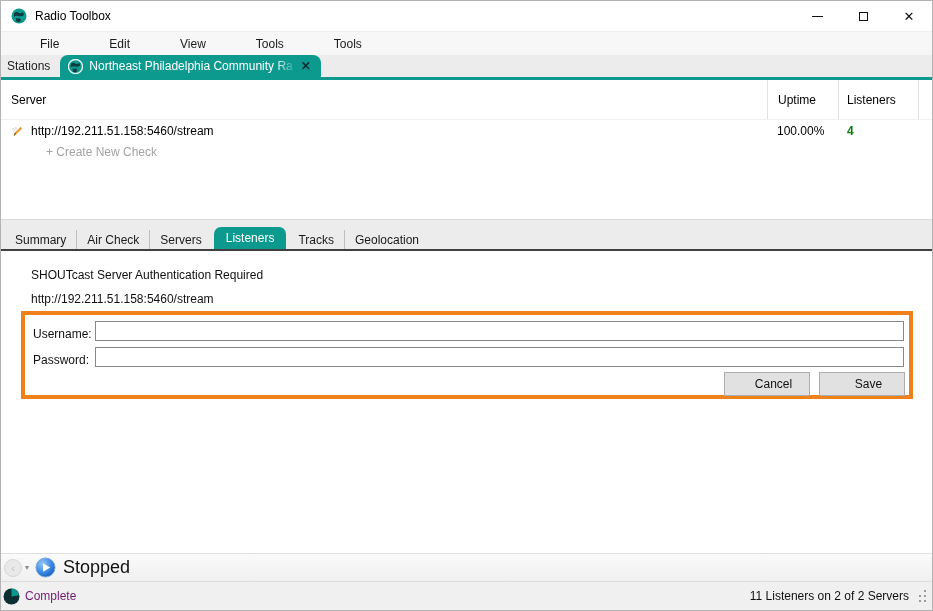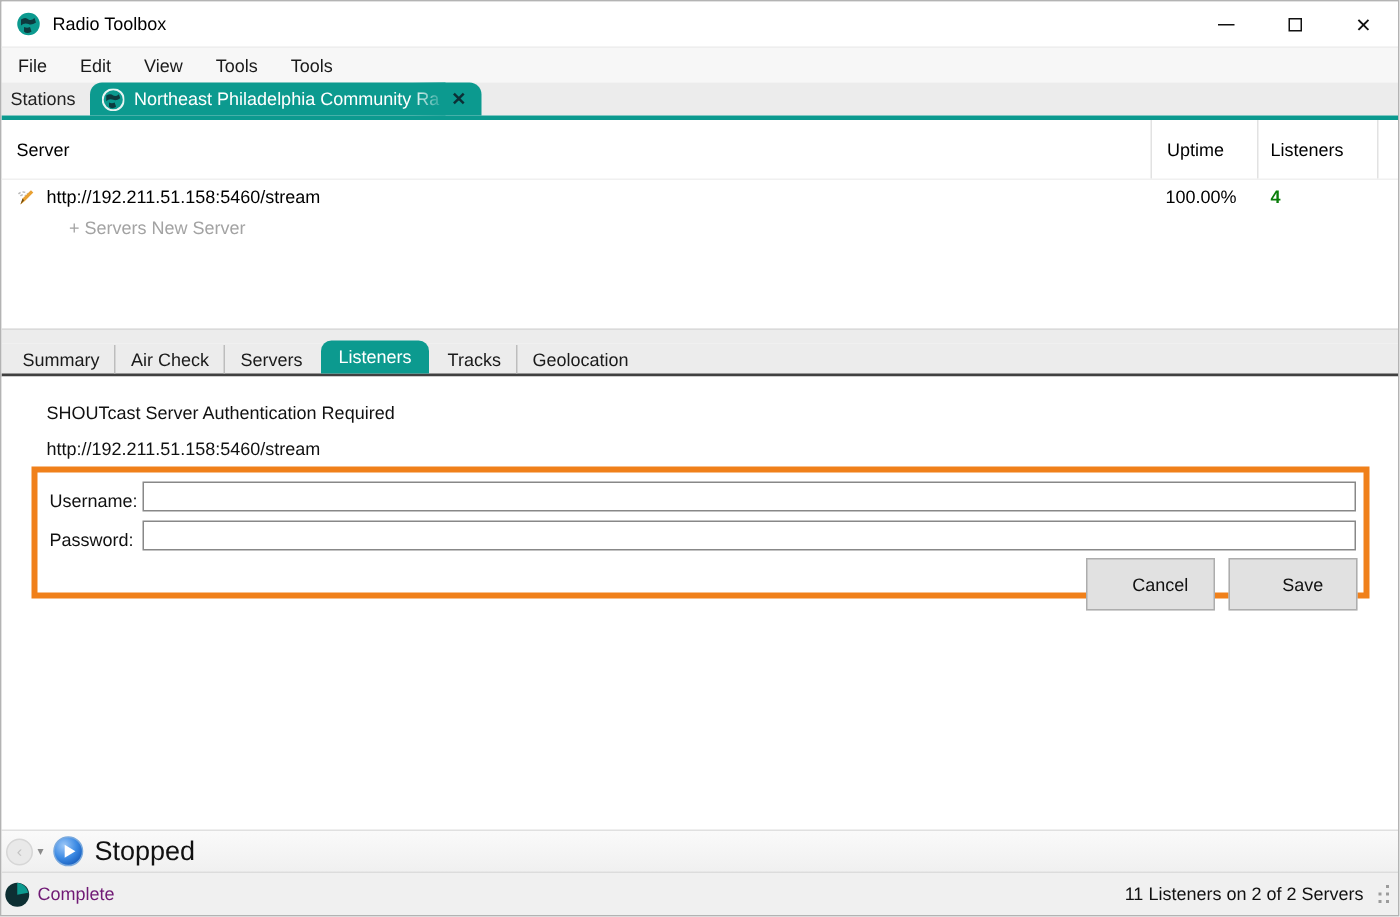--- a/index.html
+++ b/index.html
@@ -11,21 +11,21 @@
   .titlebar .app-title{font-size:12px;color:#000;margin-left:8px;}
   .app-icon{margin-left:10px;width:16px;height:16px;flex:0 0 16px;}
   .win-controls{margin-left:auto;display:flex;height:100%;}
   .win-btn{width:46px;height:100%;display:flex;align-items:center;justify-content:center;color:#111;font-size:13px;cursor:default;}
   .glyph-min{width:11px;height:1px;background:#111;display:block;}
   .glyph-max{width:9px;height:9px;border:1px solid #111;display:block;}
   .glyph-close{font-size:13px;line-height:1;}
 
   
   .menubar{position:absolute;left:0;top:30px;right:0;height:24px;background:#f7f7f7;border-top:1px solid #eee;display:flex;align-items:center;}
-  .menu-item{font-size:12px;color:#1a1a1a;padding:4px 11px;cursor:default;}
+  .menu-item{font-size:12px;color:#1a1a1a;padding:4px 11px;cursor:default;margin-left:28px;}
 
   
   .stationtabs{position:absolute;left:0;top:54px;right:0;height:22px;background:#ececec;display:flex;align-items:flex-end;}
   .station-tab-plain{font-size:12px;color:#222;padding:4px 10px 4px 6px;}
   .station-tab-active{position:relative;display:flex;align-items:center;gap:6px;height:22px;background:#0c9a8f;color:#fff;border-radius:8px 8px 0 0;padding:0 10px 0 8px;max-width:272px;}
   .station-tab-active .tab-label{font-size:12px;white-space:nowrap;overflow:hidden;max-width:212px;position:relative;}
   .tab-fade{position:absolute;right:24px;top:0;bottom:0;width:22px;background:linear-gradient(90deg,rgba(12,154,143,0),#0c9a8f);}
   .tab-close{font-size:12px;font-weight:bold;color:#0c2f35;line-height:1;margin-left:2px;}
   .teal-underline{position:absolute;left:0;top:76px;right:0;height:3px;background:#0c9a8f;}
 
@@ -53,21 +53,21 @@
   .content{position:absolute;left:0;top:250px;right:0;height:302px;background:#fff;}
   .auth-heading{position:absolute;left:30px;top:17px;font-size:12px;color:#111;}
   .auth-url{position:absolute;left:30px;top:41px;font-size:12px;color:#111;}
   .auth-box{position:absolute;left:20px;top:60px;width:892px;height:88px;border:4px solid #f0801a;background:#fff;}
   .form-row{position:absolute;left:0;right:0;display:flex;align-items:flex-end;}
   .row-user{top:6px;}
   .row-pass{top:32px;}
   .form-label{width:70px;padding-left:8px;font-size:12px;color:#111;flex:0 0 70px;}
   .form-input{flex:1;height:20px;margin-right:5px;border:1px solid #888;font-size:12px;padding:0 4px;outline:none;}
   .btn-row{position:absolute;right:4px;top:57px;display:flex;gap:9px;}
-  .btn{width:86px;height:35px;background:#e1e1e1;border:1px solid #adadad;font-size:12px;color:#111;display:flex;align-items:center;justify-content:center;cursor:default;padding-left:19px;}
+  .btn{width:86px;height:24px;background:#e1e1e1;border:1px solid #adadad;font-size:12px;color:#111;display:flex;align-items:center;justify-content:center;cursor:default;padding-left:19px;}
 
   
   .toolbar{position:absolute;left:0;top:552px;right:0;height:28px;background:linear-gradient(#fafafa,#f0f0f0);border-top:1px solid #e0e0e0;display:flex;align-items:center;}
   .tb-back{width:18px;height:18px;border-radius:50%;background:#e9e9e9;border:1px solid #d6d6d6;margin-left:3px;display:flex;align-items:center;justify-content:center;color:#c2c2c2;font-size:11px;}
   .tb-caret{color:#8a8a8a;font-size:8px;margin:0 3px;}
   .tb-play{width:21px;height:21px;margin-left:3px;}
   .tb-status{font-size:18px;color:#111;margin-left:7px;}
 
   
   .statusbar{position:absolute;left:0;top:580px;right:0;bottom:0;background:#f0f0f0;border-top:1px solid #dcdcdc;display:flex;align-items:center;}
@@ -137,21 +137,21 @@
           <path d="M3 7.5 a3 3 0 0 1 4 0" fill="none" stroke="#b9b9b9" stroke-width="1.1" stroke-dasharray="2 1.4"></path>
           <path d="M3 14 L4.6 9.6 L11 3.2 L12.8 5 L6.4 11.4 Z" fill="#e8a032"></path>
           <path d="M3 14 L4.6 9.6 L5.8 10.8 Z" fill="#6b4a12"></path>
         </svg>
         <span>http://192.211.51.158:5460/stream</span>
       </div>
       <div class="col-uptime">100.00%</div>
       <div class="col-listeners"><span class="listeners-count">4</span></div>
       <div class="col-pad"></div>
     </div>
-    <div class="create-new">+ Servers New Server</div>
+    <div class="create-new">+ Create New Check</div>
   </div>
 
   <div class="splitter"></div>
 
   <div class="detailtabs">
     <span class="dtab">Summary</span>
     <span class="dtab">Air Check</span>
     <span class="dtab no-sep">Servers</span>
     <span class="dtab-active">Listeners</span>
     <span class="dtab">Tracks</span>

